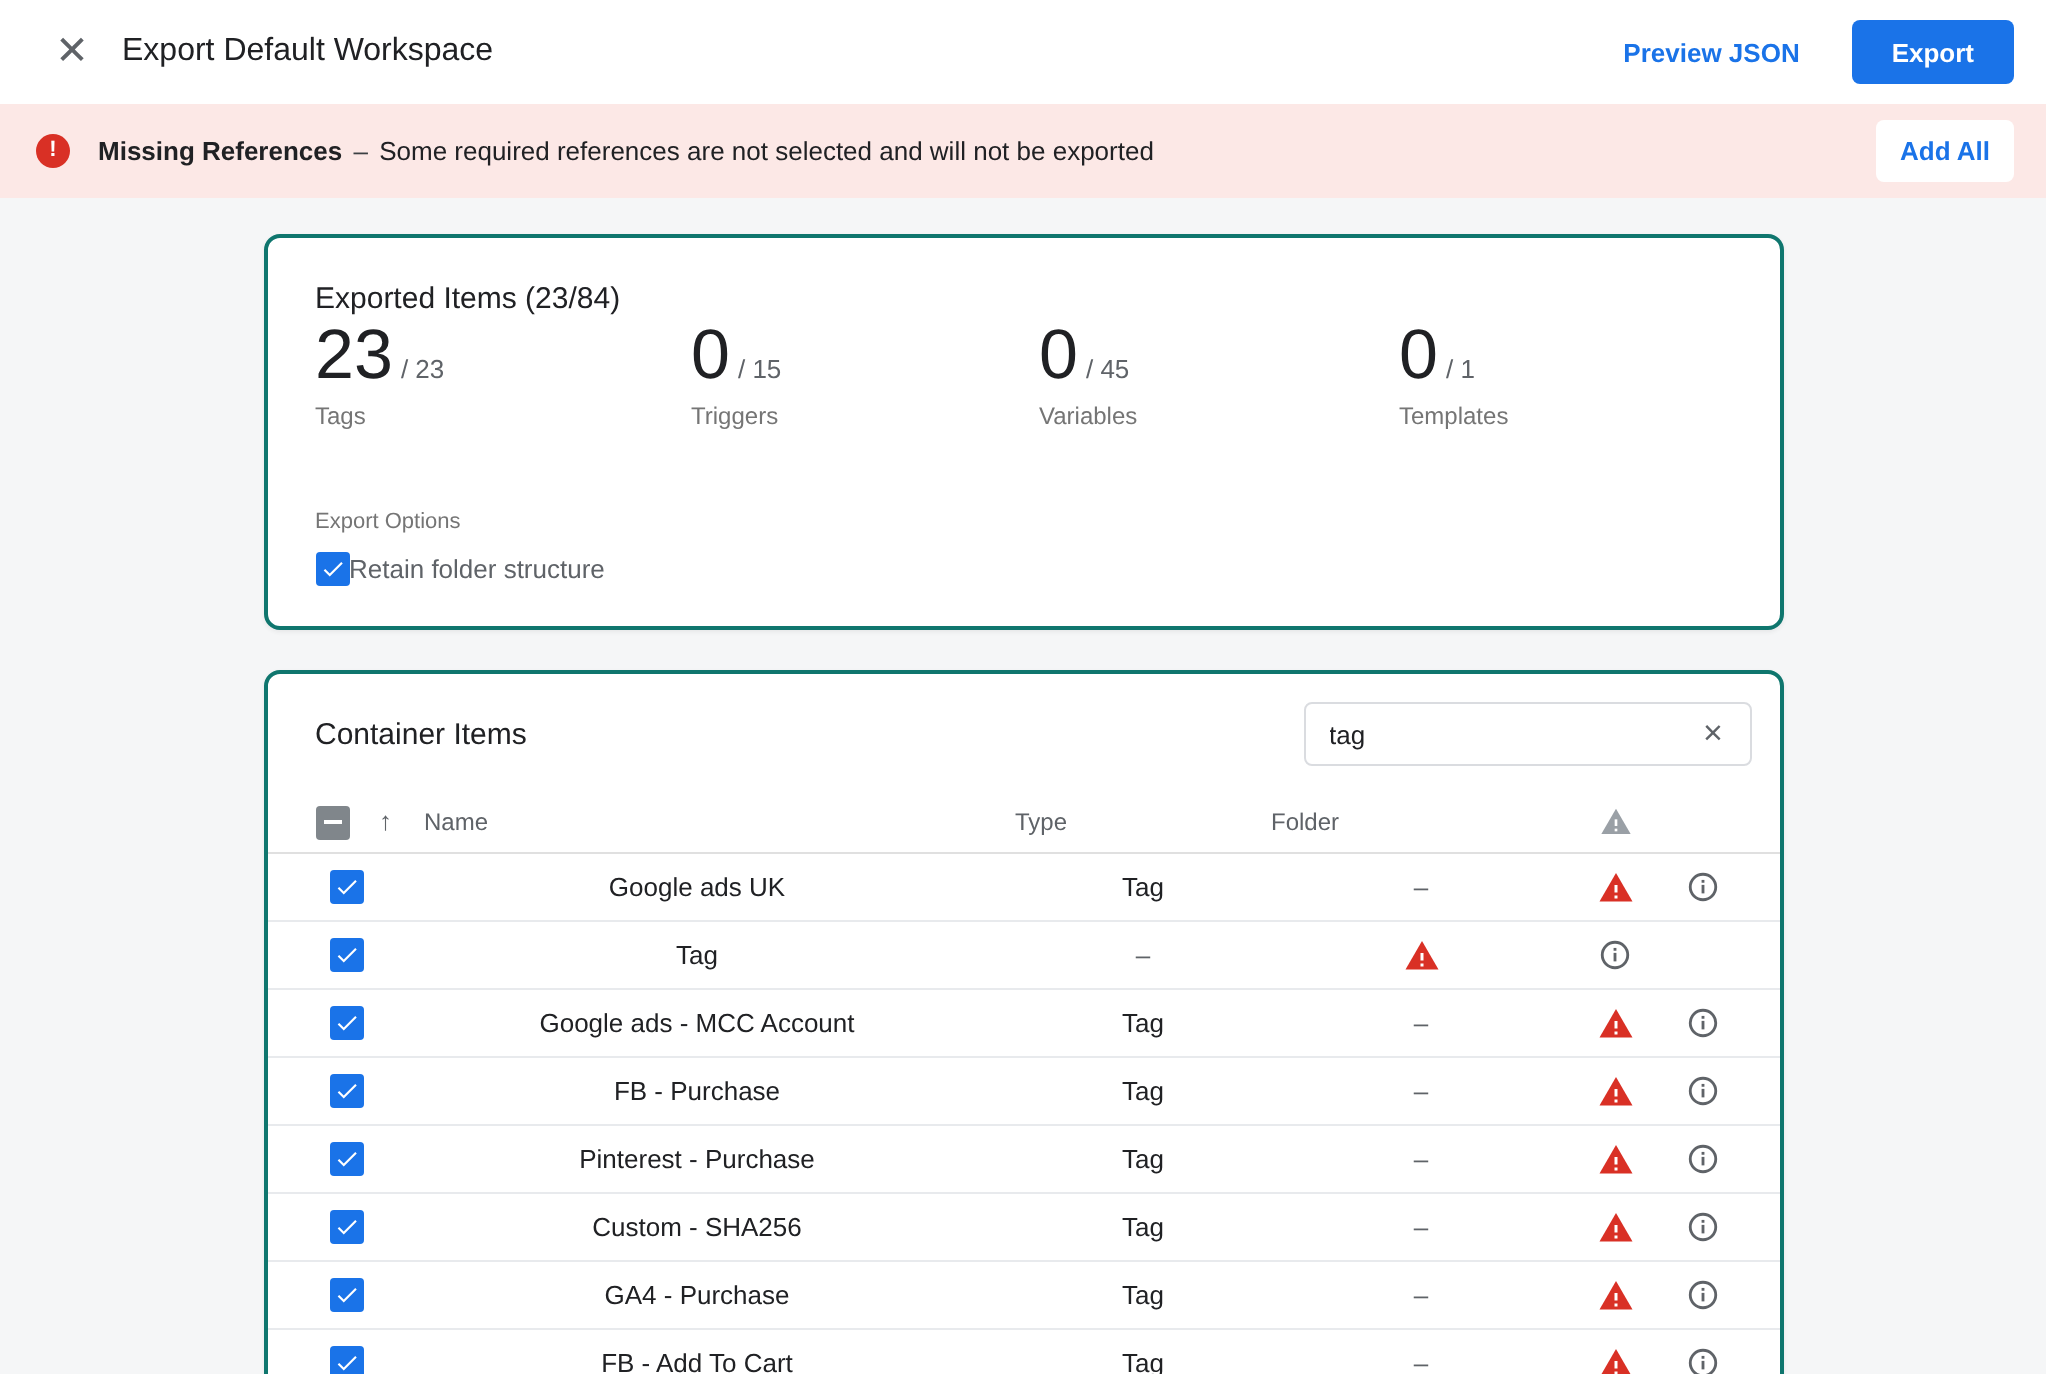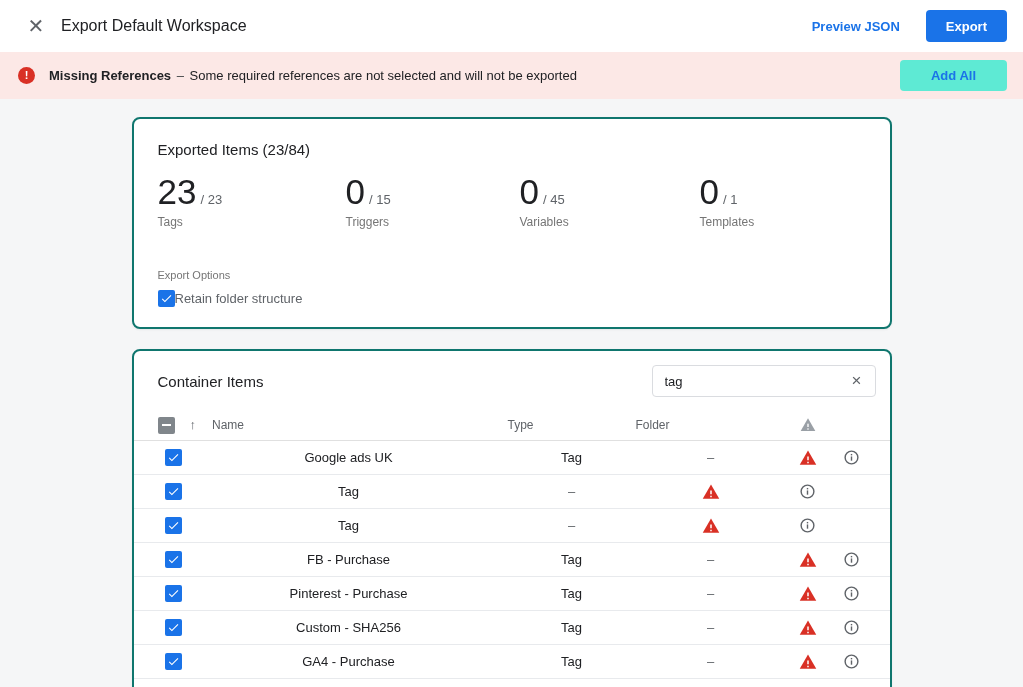--- a/index.html
+++ b/index.html
@@ -36,37 +36,37 @@
   }
   .error-badge {
     width: 17px; height: 17px; border-radius: 50%; background: #d93025;
     color: #fff; font-size: 11px; font-weight: 700; text-align: center;
     line-height: 17px; flex: 0 0 auto;
   }
   .banner-text { margin-left: 14px; font-size: 13px; color: #202124; }
   .banner-text b { font-weight: 700; }
   .banner-sep { color: #3c4043; margin: 0 2px; }
   .tonal-btn {
-    margin-left: auto; border: none; background: #5eead4; color: #1a73e8;
-    font-size: 13px; font-weight: 700; padding: 0 31px; height: 31px;
+    margin-left: auto; border: none; background: #ffffff; color: #1a73e8;
+    font-size: 13px; font-weight: 700; padding: 0 12px; height: 31px;
     border-radius: 4px; cursor: pointer;
   }
 
   
   .content { padding-top: 18px; }
   .card {
     width: 760px; margin: 0 auto; background: #fff; border-radius: 8px;
     border: 2px solid #0f766e; box-shadow: 0 1px 2px rgba(60,64,67,.08);
   }
   .card + .card { margin-top: 20px; }
 
   
   .card-exported { padding: 22px 24px 20px 24px; }
   .card-title { font-size: 15px; font-weight: 400; color: #202124; }
-  .stats { display: grid; grid-template-columns: 188px 174px 180px auto; margin-top: 14px; }
+  .stats { display: grid; grid-template-columns: 188px 174px 180px auto; }
   .stat-value { display: flex; align-items: baseline; }
   .stat-big { font-size: 35px; font-weight: 400; color: #202124; line-height: 40px; }
   .stat-denom { font-size: 13px; color: #5f6368; margin-left: 4px; }
   .stat-label { font-size: 12px; color: #757575; margin-top: 3px; }
   .options-label { margin-top: 40px; font-size: 11px; color: #757575; }
   .option-row { margin-top: 9px; display: flex; align-items: center; gap: 0; }
   .option-text { font-size: 13px; color: #5f6368; }
 
   
   .cb {
@@ -271,20 +271,21 @@
               </svg>
             </button>
           </div>
         </div>
         <div class="grid-row trow">
           <div><span class="cb checked">
               <svg width="13" height="13" viewBox="0 0 24 24">
                 <path d="M9 16.2L4.8 12l-1.4 1.4L9 19 21 7l-1.4-1.4z" fill="#ffffff"></path>
               </svg>
             </span></div>
+          <div class="cell-name">Google ads - MCC Account</div>
           <div class="cell-type">Tag</div>
           <div class="cell-folder">–</div>
           <div class="col-center">
             <button class="icon-btn">
               <svg width="18" height="18" viewBox="0 0 24 24">
                 <path d="M1 21h22L12 2 1 21z" fill="#d93025"></path>
                 <rect x="11" y="10" width="2" height="5" fill="#ffffff"></rect>
                 <rect x="11" y="17" width="2" height="2" fill="#ffffff"></rect>
               </svg>
             </button>

